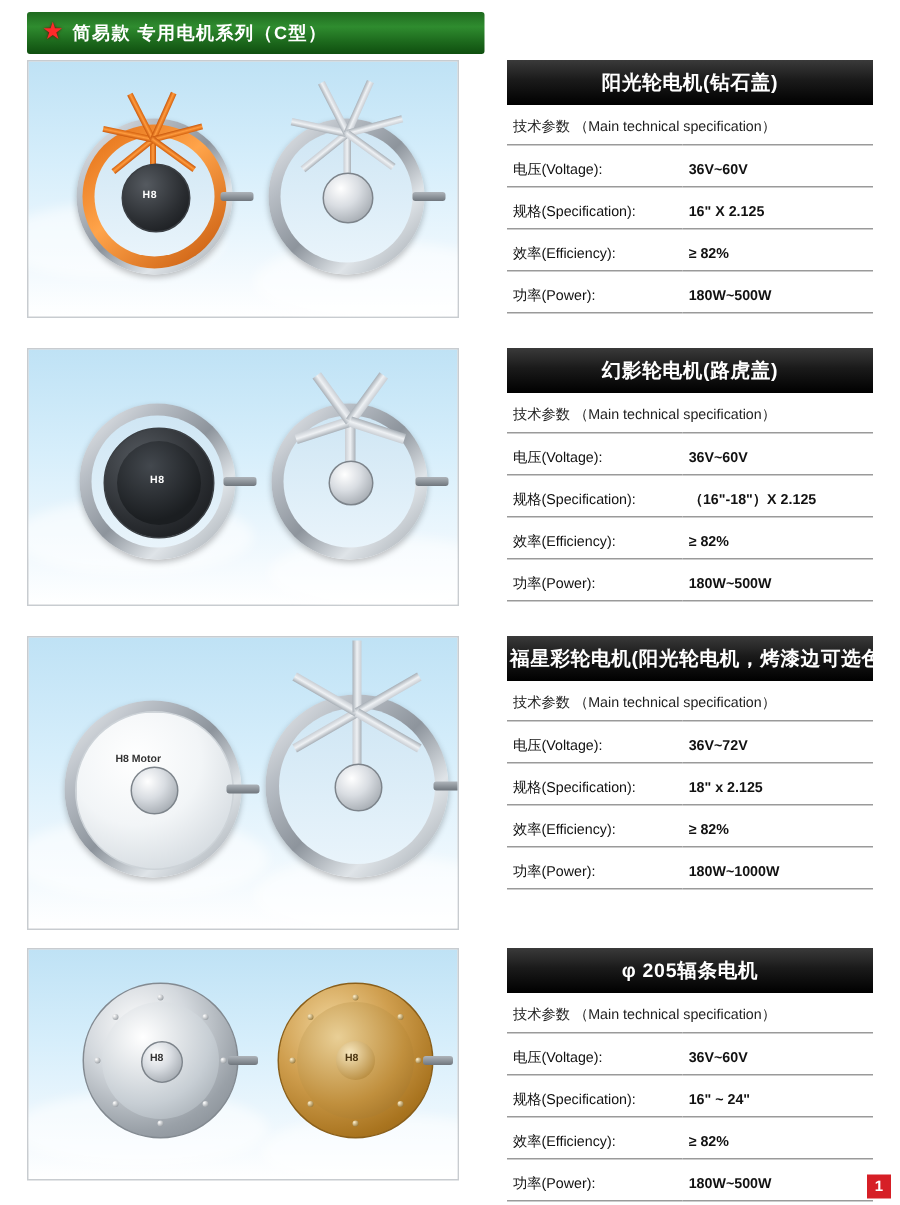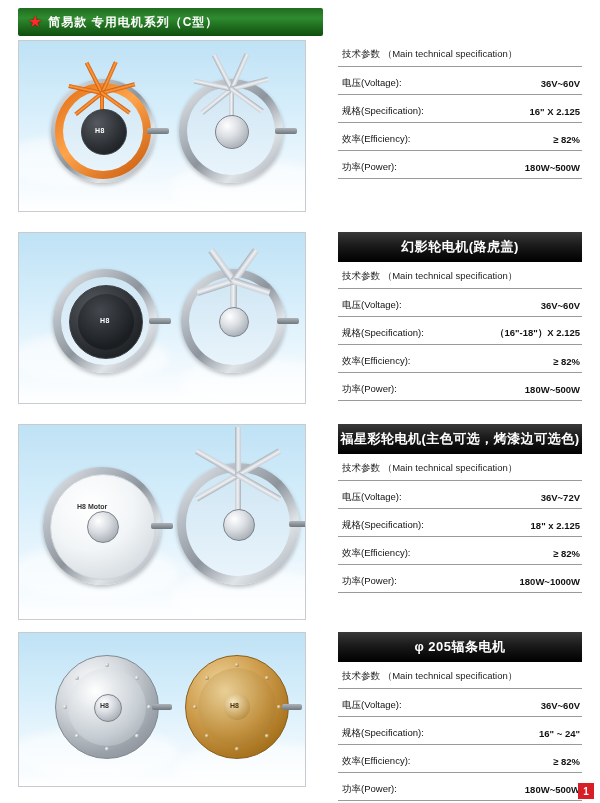--- a/index.html
+++ b/index.html
@@ -108,21 +108,21 @@
     white-space: nowrap;
   }
   table.spec-table tr:last-child td {
     border-bottom: 1px solid #9a9a9a;
   }
   table.spec-table td.label {
     width: 48%;
     text-align: left;
   }
   table.spec-table td.value {
-    text-align: right;
+    text-align: left;
     font-weight: bold;
   }
   .rim-outer {
     border-radius: 50%;
     background: linear-gradient(135deg, #f2f4f6 0%, #b9bfc6 25%, #8d949c 50%, #dfe4e8 72%, #9aa1a8 100%);
     box-shadow: 0 2px 4px rgba(0,0,0,0.25);
     position: absolute;
   }
   .rim-inner {
     position: absolute;
@@ -246,20 +246,21 @@
         <div class="spoke" style="left:50px; top:10px; width:5px; height:38px; transform:rotate(153deg);"></div>
         <div class="spoke" style="left:50px; top:10px; width:5px; height:38px; transform:rotate(204deg);"></div>
         <div class="spoke" style="left:50px; top:10px; width:5px; height:38px; transform:rotate(255deg);"></div>
         <div class="spoke" style="left:50px; top:10px; width:5px; height:38px; transform:rotate(306deg);"></div>
         <div class="hub" style="left:36px; top:36px; width:32px; height:32px;"></div>
         <div class="axle" style="left:96px; top:49px; width:22px; height:6px;"></div>
       </div>
     </div>
 
     <div class="spec">
+      <div class="spec-title">阳光轮电机(钻石盖)</div>
       <div class="spec-sub">技术参数 （Main technical specification）</div>
       <table class="spec-table">
         <tbody>
             <tr>
           <td class="label">电压(Voltage):</td>
           <td class="value">36V~60V</td>
         </tr>
         <tr>
           <td class="label">规格(Specification):</td>
           <td class="value">16" X 2.125</td>
@@ -348,21 +349,21 @@
         <div class="spoke" style="left:58px; top:12px; width:6px; height:48px; transform:rotate(120deg);"></div>
         <div class="spoke" style="left:58px; top:12px; width:6px; height:48px; transform:rotate(180deg);"></div>
         <div class="spoke" style="left:58px; top:12px; width:6px; height:48px; transform:rotate(240deg);"></div>
         <div class="spoke" style="left:58px; top:12px; width:6px; height:48px; transform:rotate(300deg);"></div>
         <div class="hub" style="left:46px; top:46px; width:30px; height:30px;"></div>
         <div class="axle" style="left:112px; top:58px; width:22px; height:6px;"></div>
       </div>
     </div>
 
     <div class="spec">
-      <div class="spec-title">福星彩轮电机(主色可选，烤漆边可选色)</div>
+      <div class="spec-title">福星彩轮电机(阳光轮电机，烤漆边可选色)</div>
       <div class="spec-sub">技术参数 （Main technical specification）</div>
       <table class="spec-table">
         <tbody>
             <tr>
           <td class="label">电压(Voltage):</td>
           <td class="value">36V~72V</td>
         </tr>
         <tr>
           <td class="label">规格(Specification):</td>
           <td class="value">18" x 2.125</td>

